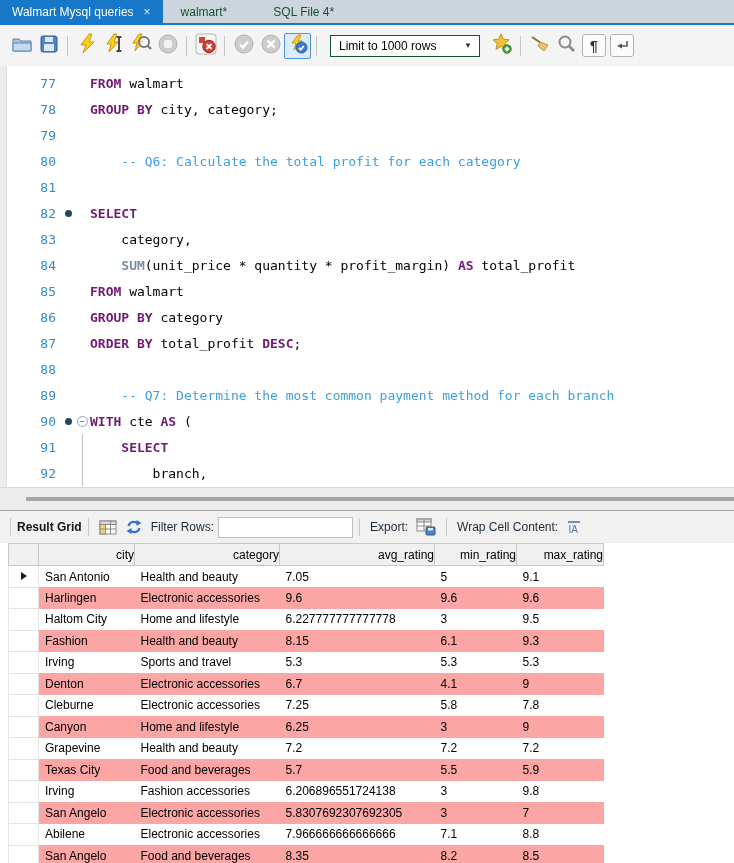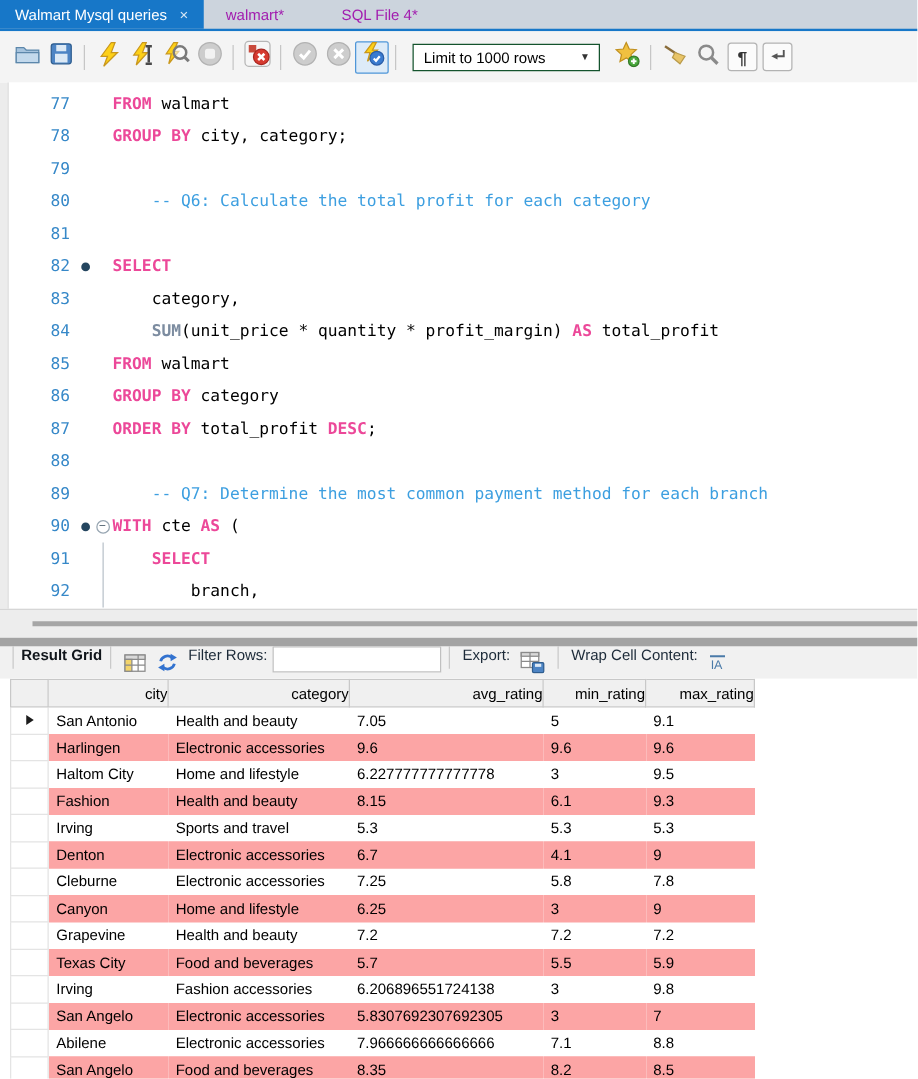--- a/index.html
+++ b/index.html
@@ -7,21 +7,21 @@
   body {
     width:734px; height:863px; overflow:hidden; background:#fff;
     font-family:"Liberation Sans","DejaVu Sans",sans-serif; color:#000;
   }
 
   
   .tabbar { display:flex; height:25px; background:#ccd4dd; border-bottom:2px solid #1777c8; font-size:12px; }
   .tab { display:flex; align-items:center; padding:0 12px; cursor:default; }
   .tab.active { background:#1777c8; color:#fff; gap:10px; }
   .tab.active .close { color:#d7e7f5; font-size:12px; }
-  .tab.inactive { color:#a21caf; }
+  .tab.inactive { color:#14532d; }
   .tab.inactive.t1 { margin-left:6px; }
   .tab.inactive.t2 { margin-left:22px; }
 
   
   .toolbar { height:41px; background:#f4f4f4; display:flex; align-items:center; padding:0 4px 0 8px; }
   .tbtn { width:27px; height:26px; display:flex; align-items:center; justify-content:center; flex:none; }
   .sep { width:1px; height:20px; background:#c6c6c6; margin:0 5px; flex:none; }
   .toggle-on { border:1px solid #4f96d8; background:#ddebf8; border-radius:2px; }
   .boxbtn { width:24px; height:23px; border:1px solid #b3b3b3; border-radius:3px; background:#fbfbfb;
             display:flex; align-items:center; justify-content:center; margin:0 2px; }
@@ -35,31 +35,31 @@
   .editor .lstrip { position:absolute; left:0; top:0; bottom:0; width:7px; background:#ececec; border-right:1px solid #e0e0e0; }
   .cl { display:flex; height:26px; align-items:center; white-space:pre;
         font-family:"DejaVu Sans Mono","Liberation Mono",monospace; font-size:13px; }
   .num { width:62px; flex:none; text-align:right; color:#3688c8; padding-right:6px; }
   .dotc { width:12px; flex:none; display:flex; justify-content:center; }
   .dot { width:7px; height:7px; border-radius:50%; background:#24455f; }
   .foldc { width:16px; flex:none; height:100%; display:flex; align-items:center; justify-content:center; }
   .foldc.vline { background:linear-gradient(#b9c2ca,#b9c2ca) 50% 0/1px 100% no-repeat; }
   .foldo { width:11px; height:11px; border:1px solid #98a6b2; border-radius:50%; background:#fff; color:#5a6a76;
            font-size:9px; line-height:8px; text-align:center; }
-  .kw { color:#ec4899; font-weight:bold; }
+  .kw { color:#701a75; font-weight:bold; }
   .cm { color:#3d9fe0; }
   .fn { color:#7c8ca0; font-weight:bold; }
   .pl { color:#000; }
 
   
   .splitter { height:23px; background:#ededed; border-top:1px solid #d6d6d6; position:relative; }
   .splitter .bar { position:absolute; left:26px; right:0; top:9px; height:4px; background:#a6a6a6; }
 
   
-  .rtoolbar { height:33px; background:#f1f1f1; border-top:7px solid #a3a3a3; display:flex; 
+  .rtoolbar { height:33px; background:#f1f1f1; border-top:1px solid #a3a3a3; display:flex; align-items:center;
               font-size:12px; padding-left:4px; color:#1c2a38; }
   .rtoolbar .vsep { width:1px; height:18px; background:#c9c9c9; margin:0 6px; flex:none; }
   .rtitle { font-weight:bold; color:#10151a; }
   .rlabel { margin:0 4px; }
   input.filter { width:135px; height:21px; border:1px solid #c0c0c0; font-size:12px; padding:0 4px;
                  font-family:"Liberation Sans",sans-serif; }
   .ricon { display:flex; align-items:center; justify-content:center; margin:0 4px; }
 
   
   .gridwrap { height:320px; background:#fff; overflow:hidden; padding-left:8px; }

